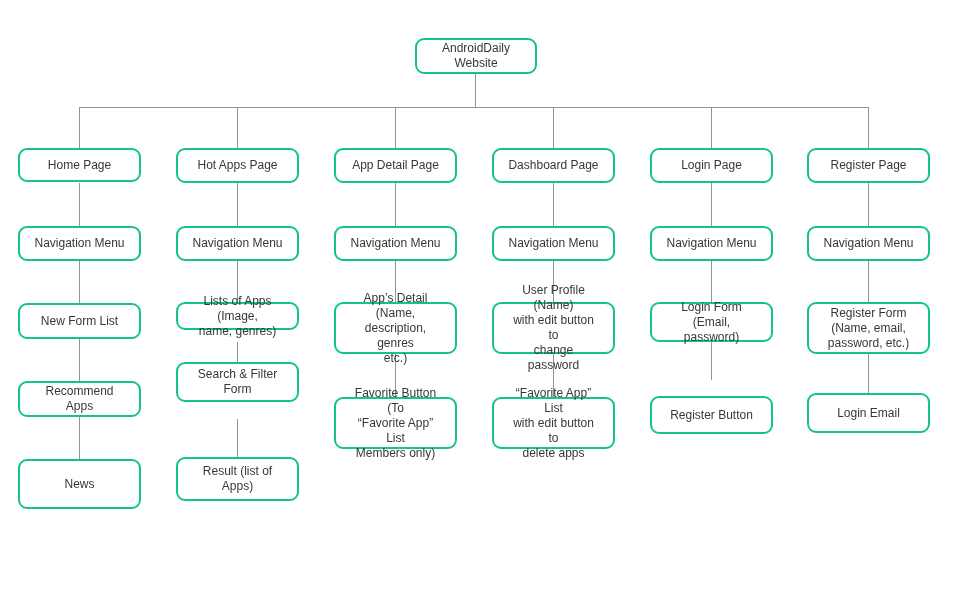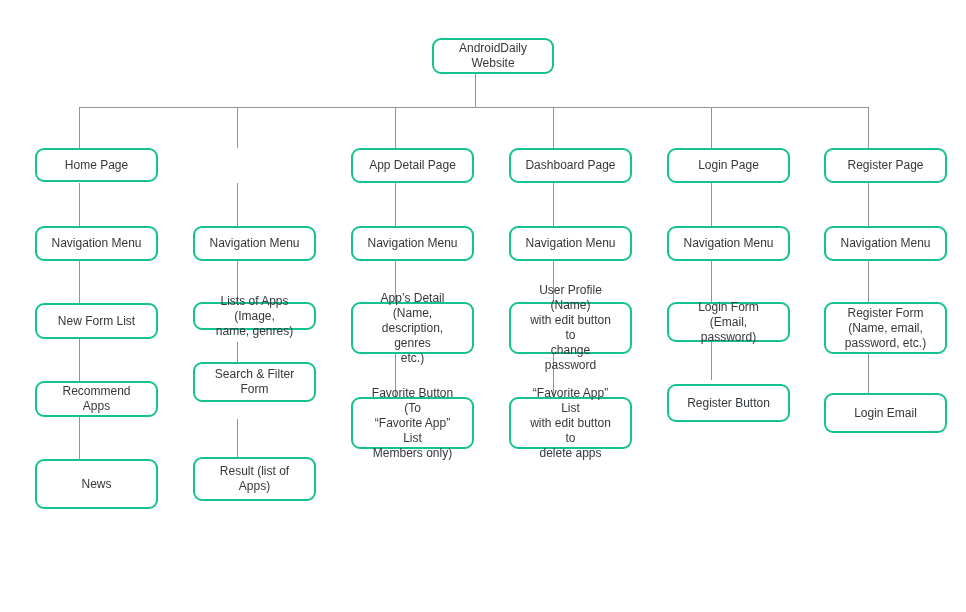--- a/index.html
+++ b/index.html
@@ -26,21 +26,20 @@
     background:#fff;
     display:flex;
     align-items:center;
     justify-content:center;
     text-align:center;
     font-size:12px;
     line-height:15px;
     color:var(--text);
     white-space:pre-line;
     padding:1px 14px;
-    margin-left:17px;
   }
   .node.root{width:122px;}
   .vline{position:absolute;width:1px;background:var(--line);}
   .hline{position:absolute;height:1px;background:var(--line);}
 </style>
 </head>
 <body>
 
 <div class="canvas">
 
@@ -82,20 +81,21 @@
 
   <div class="node root" style="left:415px;top:38px;height:36px">AndroidDaily
 Website</div>
 
   <div class="node" style="left:18px;top:148px;height:34px">Home Page</div>
   <div class="node" style="left:18px;top:226px;height:35px">Navigation Menu</div>
   <div class="node" style="left:18px;top:303px;height:36px">New Form List</div>
   <div class="node" style="left:18px;top:381px;height:36px">Recommend Apps</div>
   <div class="node" style="left:18px;top:459px;height:50px">News</div>
 
+  <div class="node" style="left:176px;top:148px;height:35px">Hot Apps Page</div>
   <div class="node" style="left:176px;top:226px;height:35px">Navigation Menu</div>
   <div class="node" style="left:176px;top:302px;height:28px">Lists of Apps (Image,
 name, genres)</div>
   <div class="node" style="left:176px;top:362px;height:40px">Search &amp; Filter
 Form</div>
   <div class="node" style="left:176px;top:457px;height:44px">Result (list of
 Apps)</div>
 
   <div class="node" style="left:334px;top:148px;height:35px">App Detail Page</div>
   <div class="node" style="left:334px;top:226px;height:35px">Navigation Menu</div>
@@ -112,21 +112,21 @@
 with edit button to
 change password</div>
   <div class="node" style="left:492px;top:397px;height:52px">“Favorite App” List
 with edit button to
 delete apps</div>
 
   <div class="node" style="left:650px;top:148px;height:35px">Login Page</div>
   <div class="node" style="left:650px;top:226px;height:35px">Navigation Menu</div>
   <div class="node" style="left:650px;top:302px;height:40px">Login Form (Email,
 password)</div>
-  <div class="node" style="left:650px;top:384px;height:38px">Register Button</div>
+  <div class="node" style="left:650px;top:396px;height:38px">Register Button</div>
 
   <div class="node" style="left:807px;top:148px;height:35px">Register Page</div>
   <div class="node" style="left:807px;top:226px;height:35px">Navigation Menu</div>
   <div class="node" style="left:807px;top:302px;height:52px">Register Form
 (Name, email,
 password, etc.)</div>
   <div class="node" style="left:807px;top:393px;height:40px">Login Email</div>
 
 </div>
 

